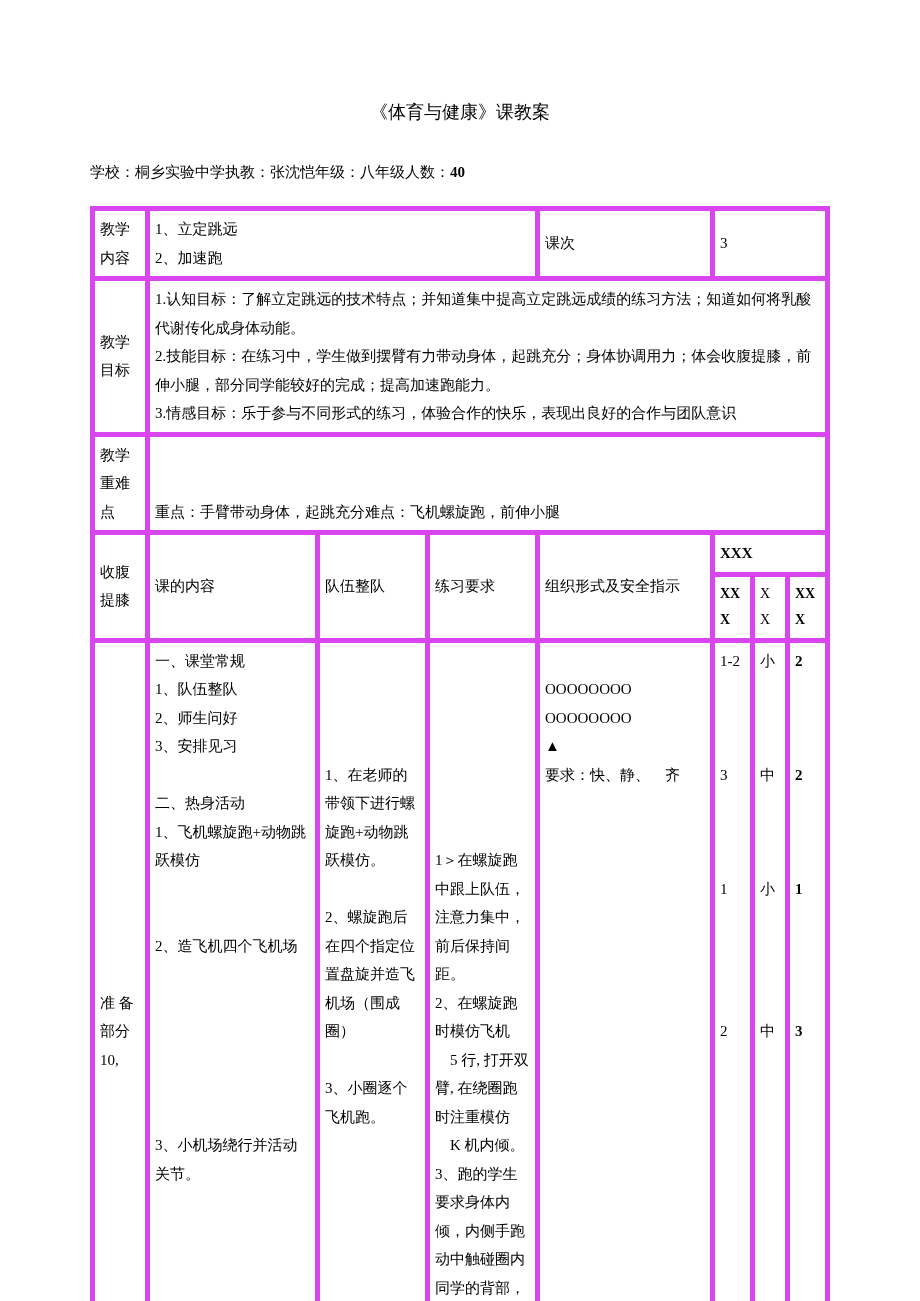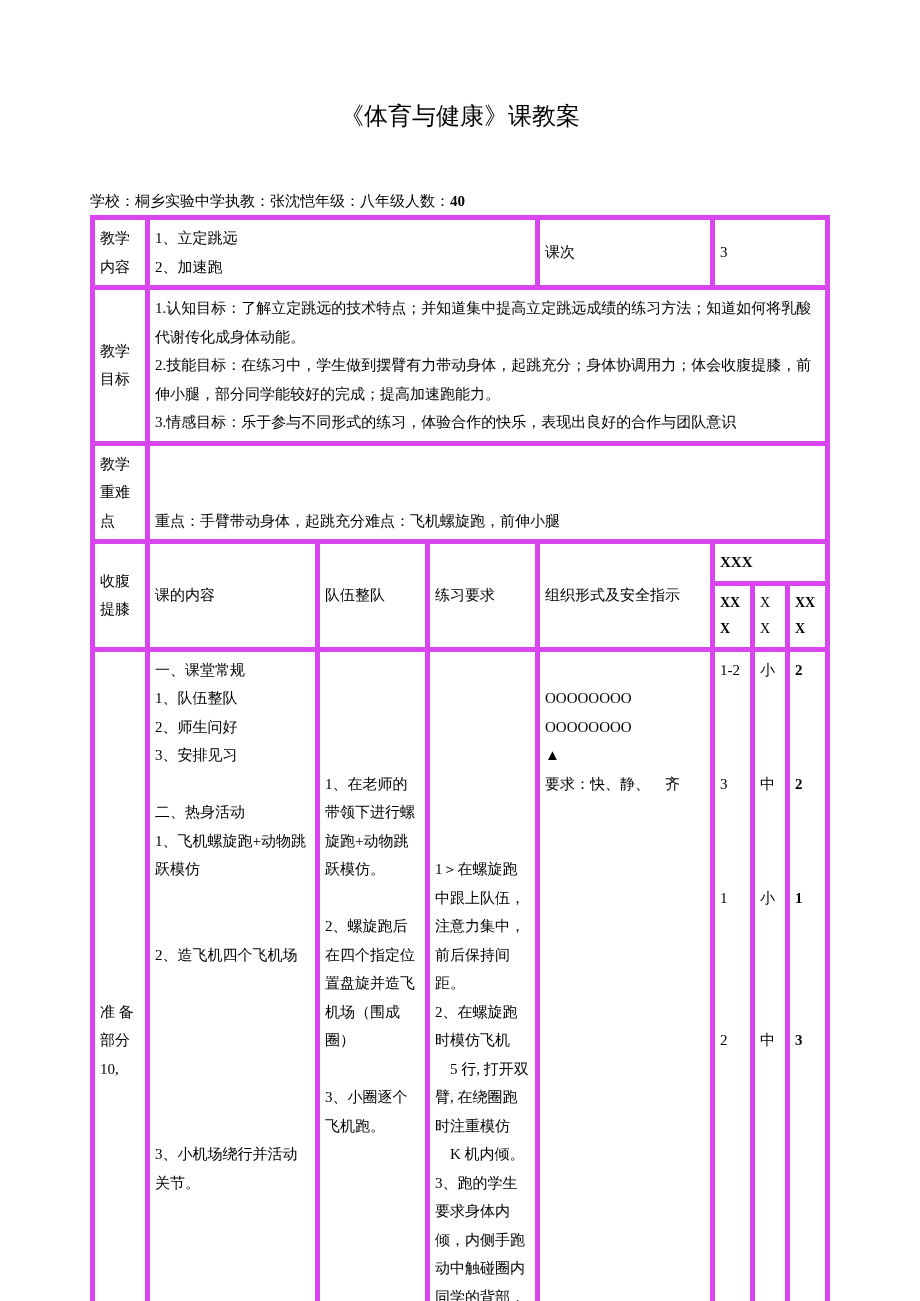--- a/index.html
+++ b/index.html
@@ -1,18 +1,18 @@
 <!DOCTYPE html>
 <html><head>
   <meta charset="utf-8">
   <style>
     * { box-sizing: border-box; margin: 0; padding: 0; }
     body { font-family: "SimSun", "宋体", serif; font-size: 15px; background: #fff; color: #000; padding: 100px 90px 40px 90px; width: 920px; }
-    .title { text-align: center; font-size: 24px; font-weight: normal; margin-bottom: 60px; }
-    .meta { margin-bottom: 4px; font-size: 15px; }
+    .title { text-align: center; font-size: 18px; font-weight: normal; margin-bottom: 39px; }
+    .meta { margin-bottom: 24px; font-size: 15px; }
     .meta b { font-weight: bold; }
     table { border-collapse: collapse; width: 100%; table-layout: fixed; }
     td { border: 5px solid #d946ef; padding: 4px 5px; vertical-align: top; font-size: 15px; line-height: 1.9; word-break: break-all; }
     .vlabel { vertical-align: middle; }
     .hdr-row td { vertical-align: middle; }
     .small-sub td { font-size:14px; }
   </style>
 </head>
 <body>
 

